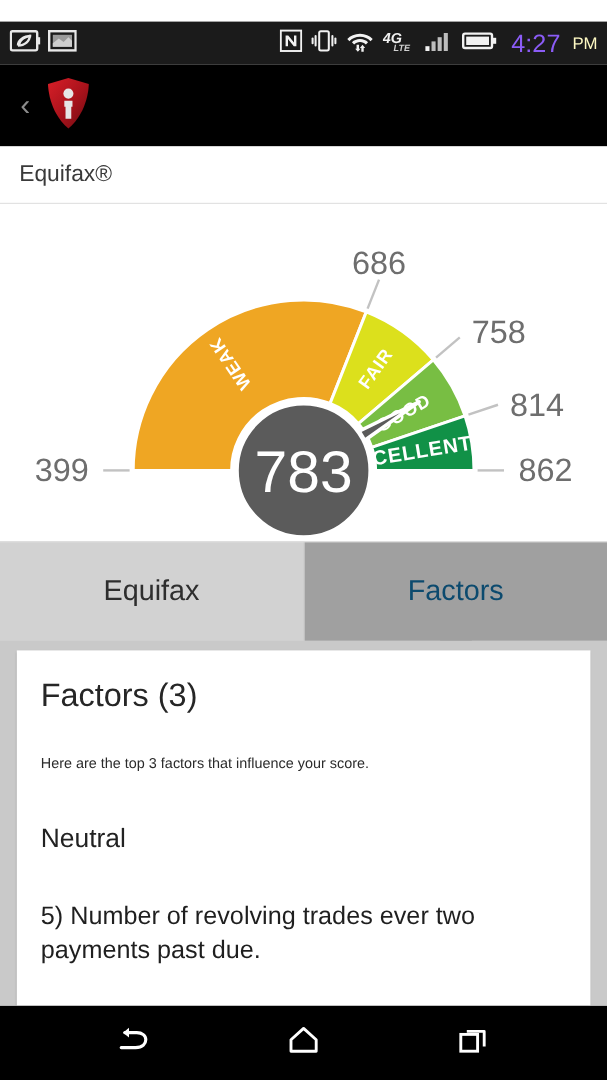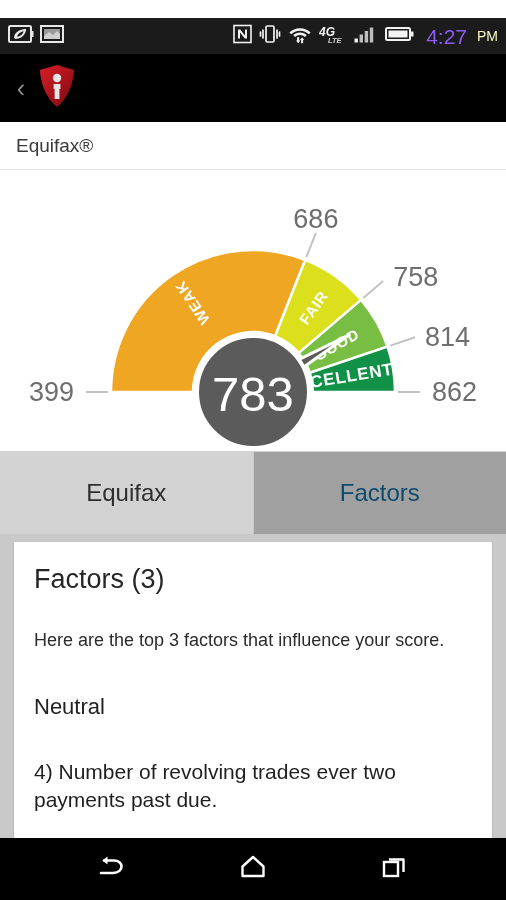--- a/index.html
+++ b/index.html
@@ -148,21 +148,21 @@
     overflow: hidden;
     box-shadow: 0 1px 2px rgba(0,0,0,0.18);
   }
   .factors-title {
     font-size: 27px;
     color: #262626;
     font-weight: 400;
     margin-bottom: 34px;
   }
   .factors-intro {
-    font-size: 18px;
+    font-size: 12px;
     color: #2b2b2b;
     margin-bottom: 42px;
     line-height: 1.25;
   }
   .factor-rating {
     font-size: 22px;
     color: #222222;
     margin-bottom: 38px;
   }
   .factor-item {
@@ -318,21 +318,21 @@
     <div class="tab active">
       <span>Factors</span>
     </div>
   </div>
 
   <div class="content-area">
     <div class="content-card">
       <div class="factors-title">Factors (3)</div>
       <div class="factors-intro">Here are the top 3 factors that influence your score.</div>
       <div class="factor-rating">Neutral</div>
-      <div class="factor-item">4) Number of revolving trades ever two payments past due.</div>
+      <div class="factor-item">5) Number of revolving trades ever two payments past due.</div>
     </div>
   </div>
 
   <div class="nav-bar">
     <div class="nav-btn">
       <span>
         <svg width="32" height="28" viewBox="0 0 32 28">
           <path d="M6 20 L18 20 C24 20 26.5 16.5 26.5 13.5 C26.5 10 23.5 7.5 19 7.5 L9 7.5" fill="none" stroke="#ffffff" stroke-width="2.6" stroke-linecap="round"></path>
           <path d="M12.5 3.5 L7.5 7.6 L12.5 11.5 Z" fill="#ffffff"></path>
         </svg>

